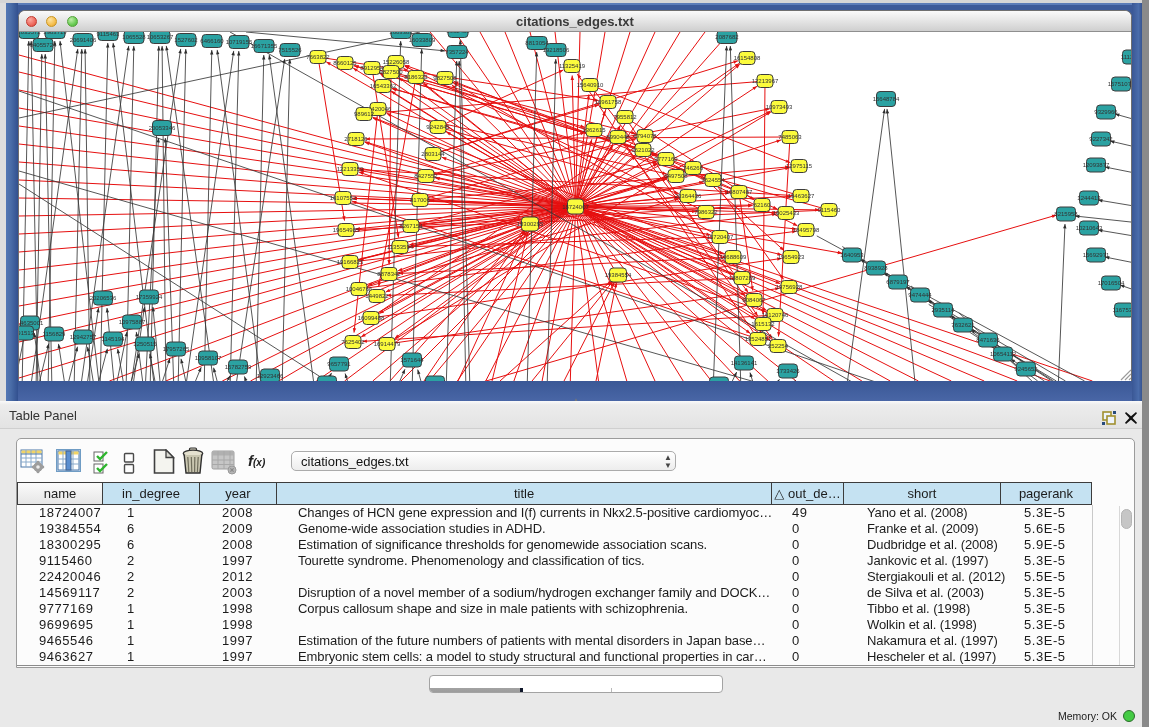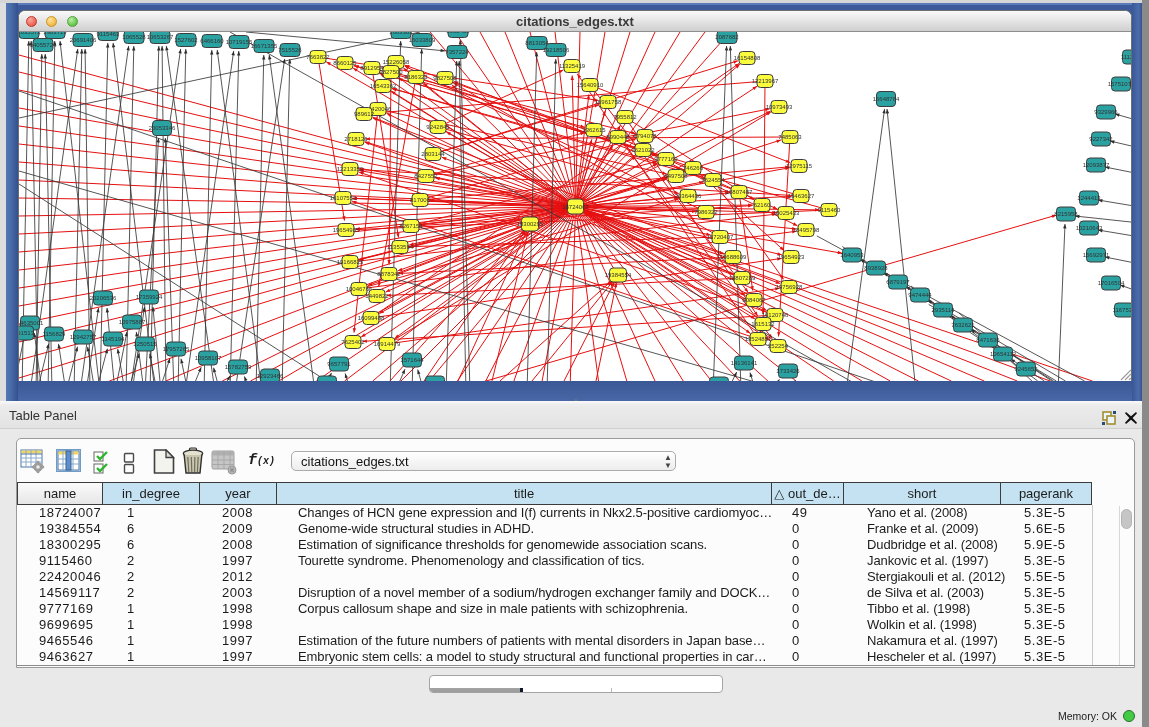--- a/index.html
+++ b/index.html
@@ -936,21 +936,21 @@
  <g stroke="#a8a8a8">
       <line x1="7" y1="1" x2="7" y2="19"></line>
       <line x1="13" y1="1" x2="13" y2="19"></line>
  <line x1="19" y1="1" x2="19" y2="19"></line>
       <line x1="1" y1="10" x2="23" y2="10"></line>
       <line x1="1" y1="14.5" x2="23" y2="14.5"></line>
     </g>
  <circle cx="21" cy="20" r="4" fill="#b5b5b5" stroke="#999"></circle>
  <path d="M19.4 18.4 l3.2 3.2 M22.6 18.4 l-3.2 3.2" stroke="#888" stroke-width="1.2"></path>
 </svg>
-<div class="abs" style="left:248px;top:452px;width:24px;height:18px;font-family:Liberation Mono, monospace;
+<div class="abs" style="left:248px;top:452px;width:24px;height:18px;font-family:Liberation Sans, sans-serif;
  font-style:italic;font-weight:bold;font-size:15px;color:#222">f<span style="font-size:10px">(x)</span></div>
 <div class="abs" id="dd">
     <span>citations_edges.txt</span>
     <span class="st" style="position:absolute">▲<br>▼</span>
   </div>
 
 <div class="hcell" style="left:17px;width:85px;background:linear-gradient(#fbfbfb,#e6e6e6)">name</div>
 <div class="hcell" style="left:102px;width:97px">in_degree</div>
 <div class="hcell" style="left:199px;width:77px">year</div>
 <div class="hcell" style="left:276px;width:495px">title</div>
@@ -963,21 +963,21 @@
     <span class="num" style="left:205px">2008</span>
     <span style="left:281px">Changes of HCN gene expression and I(f) currents in Nkx2.5-positive cardiomyoc…</span>
     <span class="num" style="left:775px">49</span>
     <span style="left:850px">Yano et al. (2008)</span>
     <span class="num" style="left:1007px">5.3E-5</span>
   </div>
 <div class="trow" style="top:521px">
     <span class="num" style="left:22px">19384554</span>
     <span class="num" style="left:110px">6</span>
     <span class="num" style="left:205px">2009</span>
-    <span style="left:281px">Genome-wide structural studies in ADHD.</span>
+    <span style="left:281px">Genome-wide association studies in ADHD.</span>
     <span class="num" style="left:775px">0</span>
     <span style="left:850px">Franke et al. (2009)</span>
     <span class="num" style="left:1007px">5.6E-5</span>
   </div>
 <div class="trow" style="top:537px">
     <span class="num" style="left:22px">18300295</span>
     <span class="num" style="left:110px">6</span>
     <span class="num" style="left:205px">2008</span>
     <span style="left:281px">Estimation of significance thresholds for genomewide association scans.</span>
     <span class="num" style="left:775px">0</span>

